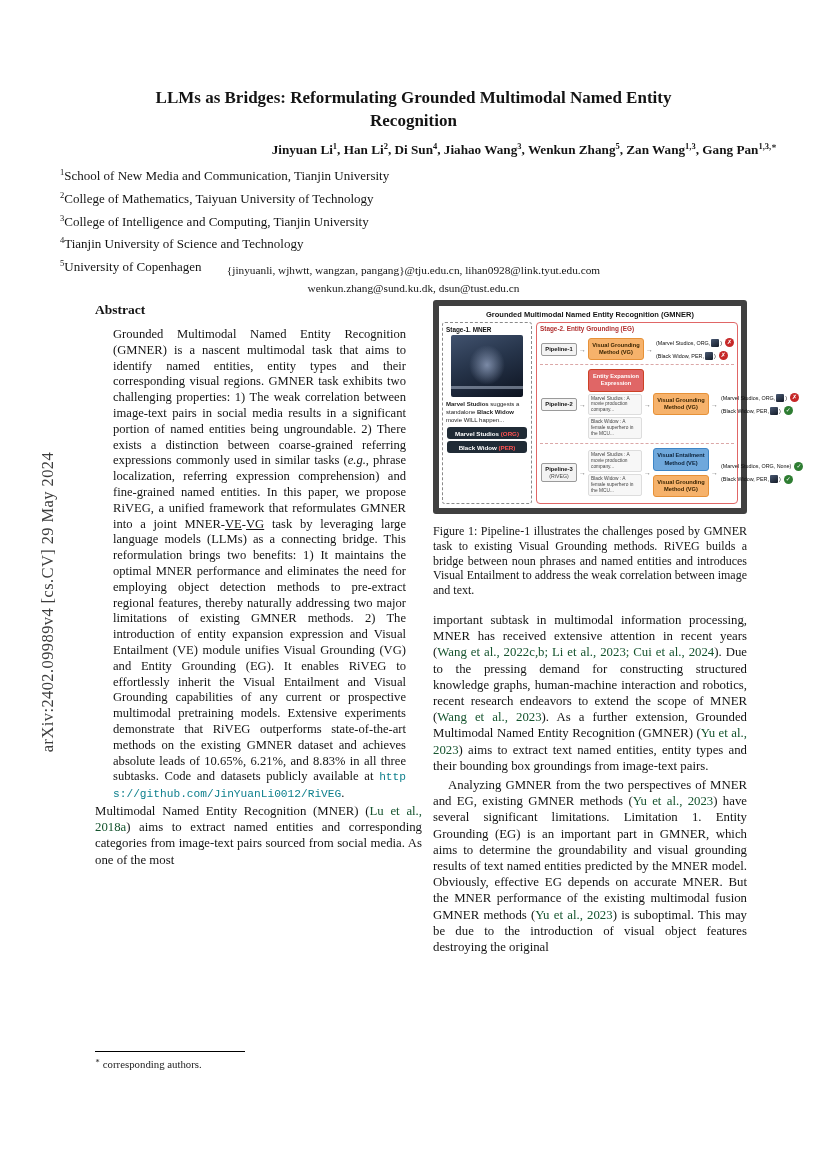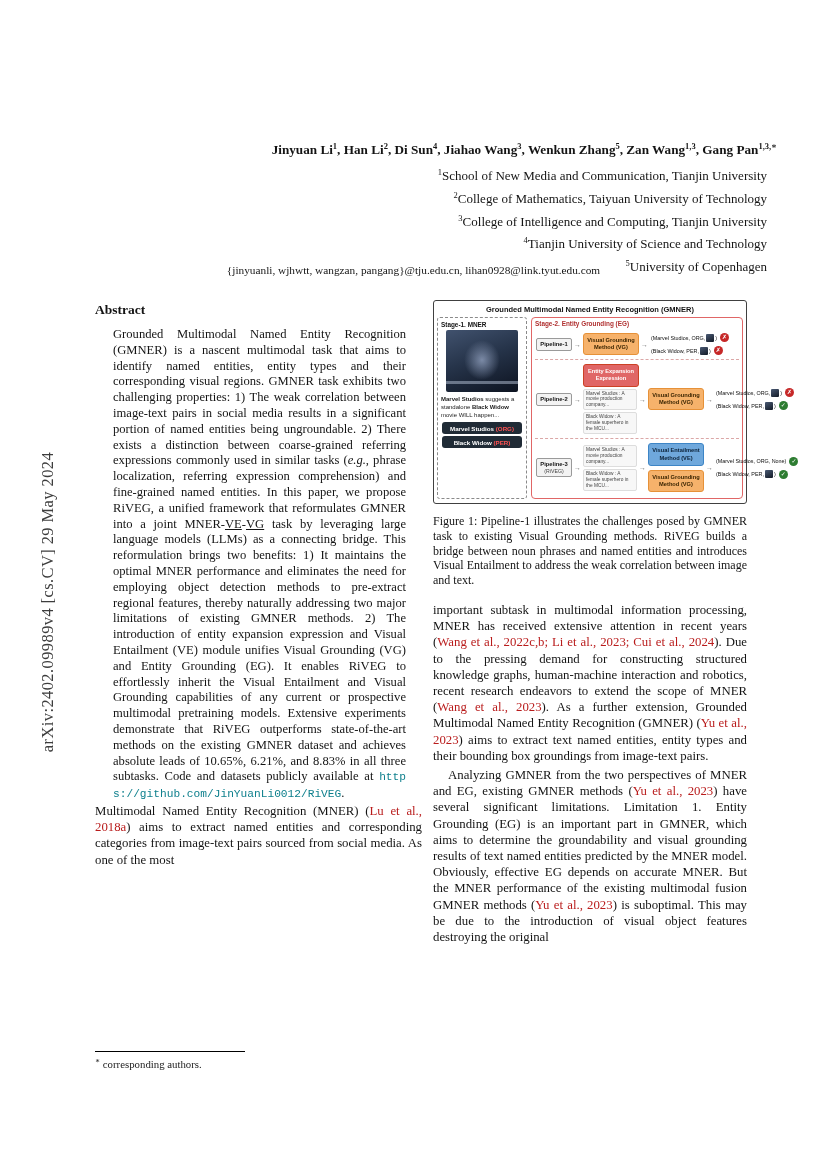--- a/index.html
+++ b/index.html
@@ -9,51 +9,51 @@
   
   .arxiv-side{position:absolute;left:-132px;top:592px;width:360px;text-align:center;
     transform:rotate(-90deg);font-size:16.5px;color:#3d3d3d;letter-spacing:.4px;white-space:nowrap;}
 
   
   .paper-title{position:absolute;top:86px;left:115px;width:597px;text-align:center;
     font-weight:bold;font-size:17px;line-height:23px;}
   .authors{position:absolute;top:141px;left:50px;width:727px;text-align:right;
     font-size:13.2px;font-weight:bold;}
   .authors sup{font-size:8.5px;font-weight:bold;}
-  .affils{position:absolute;top:163px;left:60px;width:707px;text-align:right;
+  .affils{position:absolute;top:163px;left:60px;width:707px;text-align:left;
     font-size:13px;line-height:19.5px;}
   .affils sup{font-size:8.5px;}
   .emails{position:absolute;top:261px;left:40px;width:747px;text-align:center;
     font-family:Liberation Serif, serif;font-size:11.3px;line-height:18px;}
 
   
   .col-left{position:absolute;left:95px;top:302px;width:327px;}
   .col-right{position:absolute;left:433px;top:300px;width:314px;}
 
   .abstract-heading{text-align:left;font-weight:bold;font-size:13.5px;margin-bottom:9px;}
   .abstract-body{margin:0 16px 0 18px;font-size:12.6px;line-height:15.8px;text-align:justify;}
   .it{font-style:italic;}
   .ul{text-decoration:underline;}
-  .cite{color:#b91c1c;}
+  .cite{color:#14532d;}
   .url{color:#0d7f8c;font-family:"Liberation Mono","DejaVu Sans Mono",monospace;
        font-size:11.2px;word-break:break-all;}
 
   .section-heading{font-size:13.8px;font-weight:bold;margin:16px 0 9px 0;}
   .sec-num{margin-right:16px;}
   .para{font-size:12.8px;line-height:16.2px;text-align:justify;}
   .para.indent{text-indent:15px;}
   .col-right .para{margin-top:14px;}
   .col-right .para + .para{margin-top:3px;}
 
   .footnote{position:absolute;left:95px;top:1051px;width:327px;font-size:10.8px;color:#222;}
   .fn-rule{width:150px;border-top:1px solid #000;margin-bottom:4px;}
   .footnote sup{font-size:7.5px;}
 
   
-  .figure{border:1px solid #404040;border-radius:3px;padding:3px 3px 4px 3px;background:#fff;}
+  .figure{border:6px solid #404040;border-radius:3px;padding:3px 3px 4px 3px;background:#fff;}
   .fig-title{text-align:center;font-family:"Liberation Sans","DejaVu Sans",sans-serif;
     font-size:7.5px;font-weight:bold;margin:1px 0 3px 0;}
   .fig-body{display:flex;gap:4px;align-items:stretch;font-family:"Liberation Sans","DejaVu Sans",sans-serif;}
   .stage1{width:82px;border:1px dashed #8a8a8a;border-radius:3px;padding:3px;flex:none;}
   .stage2{flex:1;border:1.5px solid #e06666;border-radius:4px;padding:2px 3px;min-width:0;}
   .stage-label{font-size:6.4px;font-weight:bold;margin-bottom:2px;}
   .stage-label.s2{color:#b03030;}
   .poster{width:72px;height:62px;margin:0 auto 3px auto;border-radius:2px;
     background:linear-gradient(160deg,#41526e 0%,#26344a 45%,#0d1320 100%);position:relative;overflow:hidden;}
   .poster:before{content:"";position:absolute;left:18px;top:10px;width:36px;height:40px;border-radius:50%;
@@ -93,35 +93,37 @@
 
   .fig-caption{margin-top:10px;font-size:12px;line-height:14.8px;text-align:justify;}
 </style>
 </head>
 <body>
 
 <div class="page">
 
   <div class="arxiv-side">arXiv:2402.09989v4  [cs.CV]  29 May 2024</div>
 
+  <div class="paper-title">LLMs as Bridges: Reformulating Grounded Multimodal Named Entity Recognition</div>
 
   <div class="authors">
     <span><span>Jinyuan Li</span><sup>1</sup><span>, </span></span><span><span>Han Li</span><sup>2</sup><span>, </span></span><span><span>Di Sun</span><sup>4</sup><span>, </span></span><span><span>Jiahao Wang</span><sup>3</sup><span>, </span></span><span><span>Wenkun Zhang</span><sup>5</sup><span>, </span></span><span><span>Zan Wang</span><sup>1,3</sup><span>, </span></span><span><span>Gang Pan</span><sup>1,3,∗</sup></span>
   </div>
 
   <div class="affils">
     <div><sup>1</sup><span>School of New Media and Communication, Tianjin University</span></div>
     <div><sup>2</sup><span>College of Mathematics, Taiyuan University of Technology</span></div>
     <div><sup>3</sup><span>College of Intelligence and Computing, Tianjin University</span></div>
     <div><sup>4</sup><span>Tianjin University of Science and Technology</span></div>
     <div><sup>5</sup><span>University of Copenhagen</span></div>
   </div>
 
   <div class="emails">
     <div>{jinyuanli, wjhwtt, wangzan, pangang}@tju.edu.cn, lihan0928@link.tyut.edu.com</div>
+    <div>wenkun.zhang@sund.ku.dk, dsun@tust.edu.cn</div>
   </div>
 
   <div class="col-left">
     <div class="abstract-heading">Abstract</div>
     <div class="abstract-body">
       <span>Grounded Multimodal Named Entity Recognition (GMNER) is a nascent multimodal task that aims to identify named entities, entity types and their corresponding visual regions. GMNER task exhibits two challenging properties: 1) The weak correlation between image-text pairs in social media results in a significant portion of named entities being ungroundable. 2) There exists a distinction between coarse-grained referring expressions commonly used in similar tasks (</span><span class="it">e.g.</span><span>, phrase localization, referring expression comprehension) and fine-grained named entities. In this paper, we propose RiVEG, a unified framework that reformulates GMNER into a joint MNER-</span><span class="ul">VE</span><span>-</span><span class="ul">VG</span><span> task by leveraging large language models (LLMs) as a connecting bridge. This reformulation brings two benefits: 1) It maintains the optimal MNER performance and eliminates the need for employing object detection methods to pre-extract regional features, thereby naturally addressing two major limitations of existing GMNER methods. 2) The introduction of entity expansion expression and Visual Entailment (VE) module unifies Visual Grounding (VG) and Entity Grounding (EG). It enables RiVEG to effortlessly inherit the Visual Entailment and Visual Grounding capabilities of any current or prospective multimodal pretraining models. Extensive experiments demonstrate that RiVEG outperforms state-of-the-art methods on the existing GMNER dataset and achieves absolute leads of 10.65%, 6.21%, and 8.83% in all three subtasks. Code and datasets publicly available at </span><span class="url">https://github.com/JinYuanLi0012/RiVEG</span><span>.</span>
     </div>
 
 
     <div class="para">

